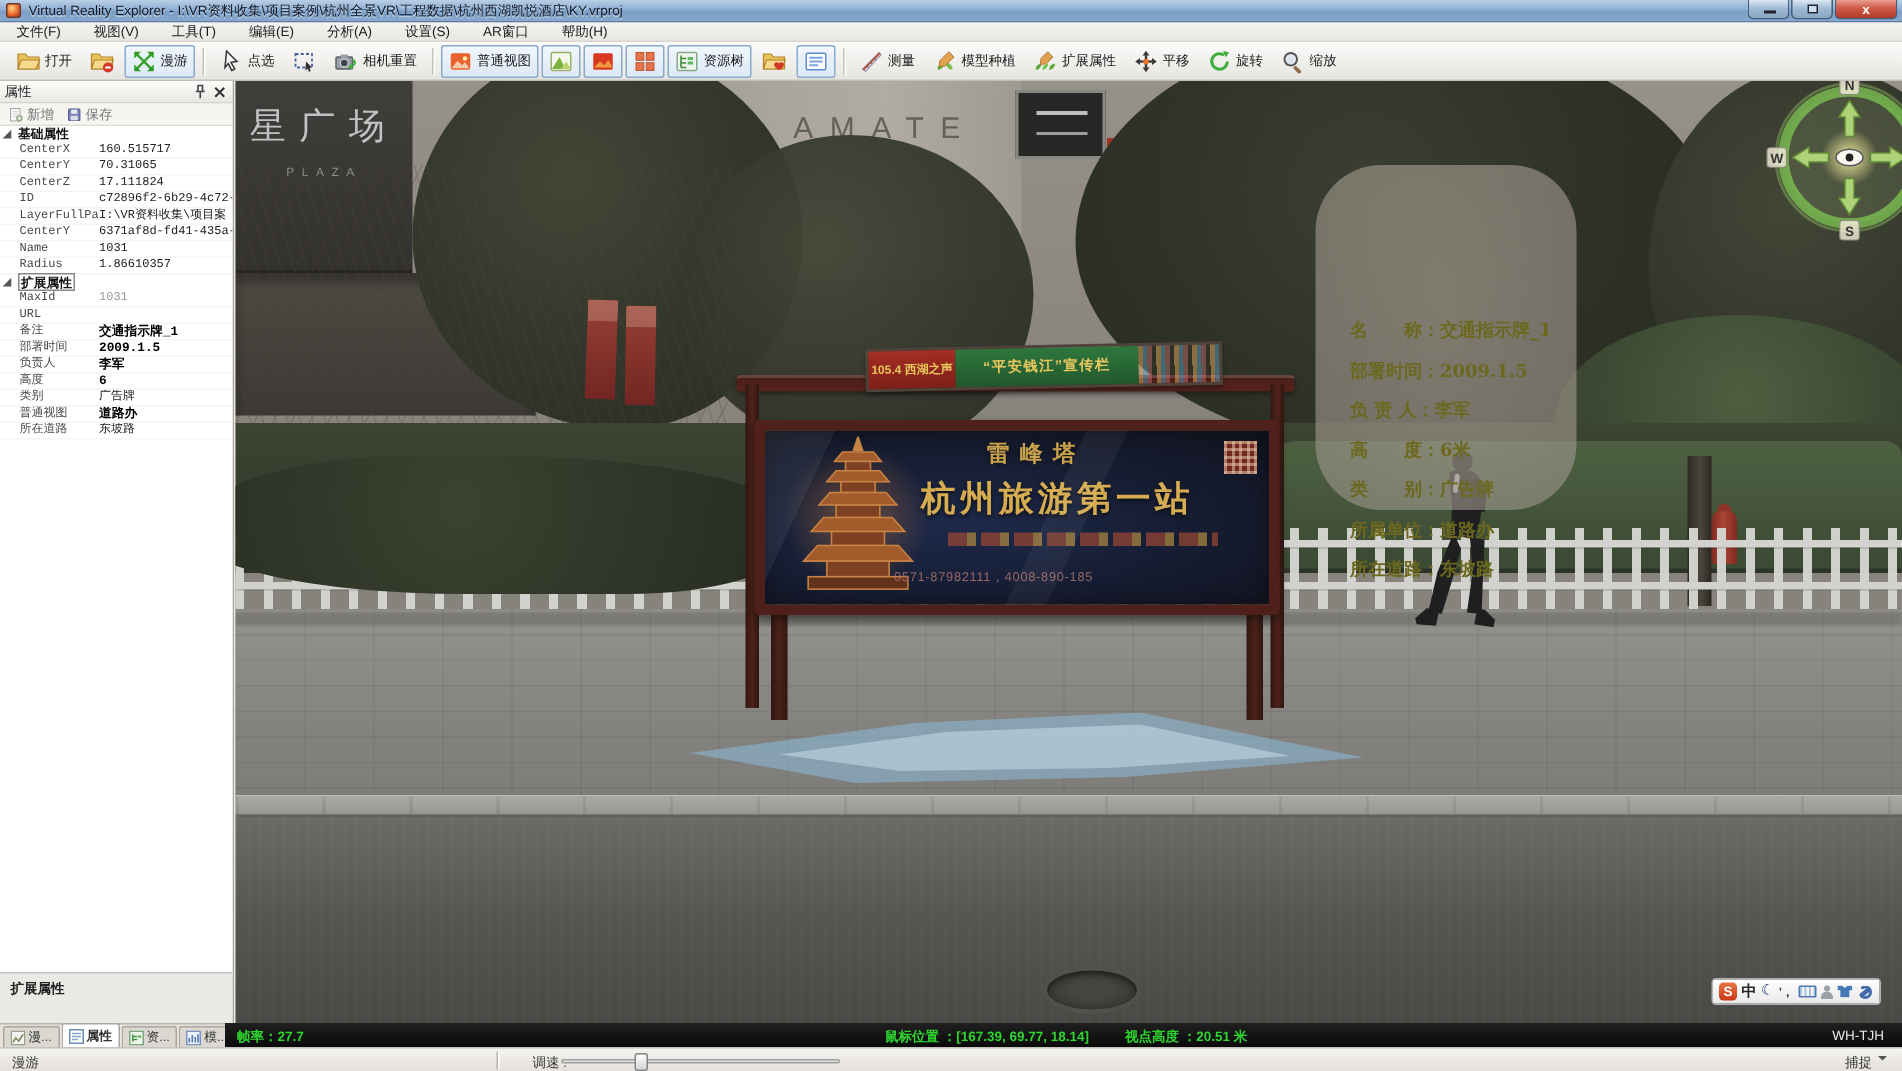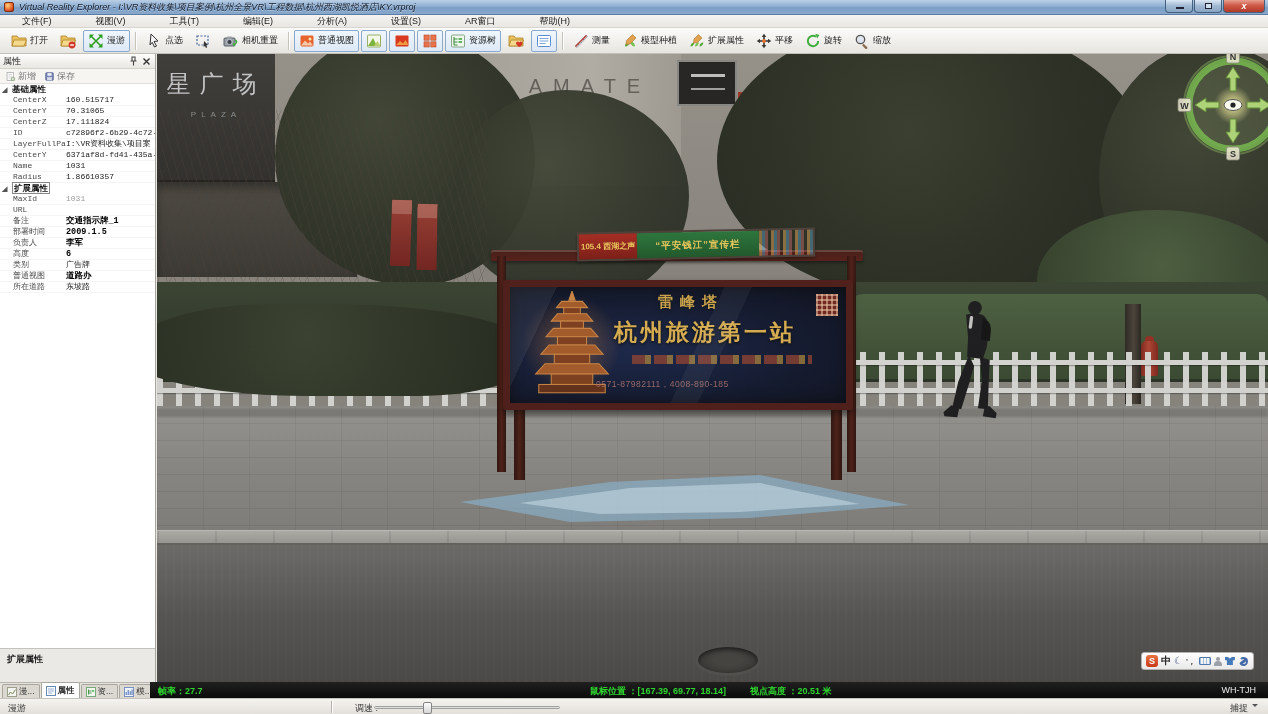--- a/index.html
+++ b/index.html
@@ -2,37 +2,37 @@
 <html><head>
 <meta charset="utf-8">
 <style>
   * { margin:0; padding:0; box-sizing:border-box; }
   html,body { width:1268px; height:714px; overflow:hidden; }
   body { position:relative; font-family:"Liberation Sans",sans-serif; background:#e8e6e1; font-size:9px; color:#222; }
 
   
   .titlebar { position:absolute; left:0; top:0; width:1268px; height:15px;
     background:linear-gradient(#b9cfe6,#8fafd2 45%,#7b9ec6 55%,#88a8cc); border-bottom:1px solid #5c7ca2;
-    display:flex; align-items:center;font-style:italic; }
+    display:flex; align-items:center; }
   .app-icon { width:10px; height:10px; margin:0 5px 0 4px; border-radius:2px;
     background:radial-gradient(circle at 35% 30%,#ffd27a,#e8622e 60%,#9c2a10); border:1px solid #7a3010; }
   .title-text { font-size:9px; color:#101826; text-shadow:0 1px 0 rgba(255,255,255,.45); white-space:nowrap; }
   .win-controls { position:absolute; right:3px; top:0; display:flex; }
   .win-btn { width:28px; height:13px; border:1px solid #44607e; border-top:none; border-radius:0 0 4px 4px;
     background:linear-gradient(#dce8f4,#9fb8d2 50%,#8aa6c4); margin-left:1px; position:relative; }
   .win-btn.close { background:linear-gradient(#e8a090,#cf5a46 45%,#b03a28); width:42px; }
   .glyph-min { position:absolute; left:10px; bottom:3px; width:8px; height:2px; background:#223; }
   .glyph-restore { position:absolute; left:10px; top:3px; width:7px; height:6px; border:1px solid #223; background:#cfe0ef; }
   .glyph-close { position:absolute; left:0; top:0; width:100%; height:100%; color:#fff; font-size:9px; font-weight:bold;
     text-align:center; line-height:12px; }
 
   
   .menubar { position:absolute; left:0; top:15px; width:1268px; height:13px;
     background:linear-gradient(#f4f3f1,#e9e7e3); border-bottom:1px solid #d8d5cf; display:flex; align-items:center; }
-  .menu-item { padding:0 22px; font-size:9px; color:#1a1a1a; cursor:default; }
+  .menu-item { padding:0 11px; font-size:9px; color:#1a1a1a; cursor:default; }
 
   
   .toolbar { position:absolute; left:0; top:28px; width:1268px; height:26px;
     background:linear-gradient(#fbfbfa,#e7e5e0); border-bottom:1px solid #c2bfb8;
     display:flex; align-items:center; padding-left:5px; }
   .tb-btn { display:flex; align-items:center; gap:3px; height:22px; padding:0 4px; margin:0 1px;
     border:1px solid transparent; border-radius:2px; background:transparent; font-size:9px; color:#1a1a1a;
     font-family:inherit; }
   .tb-btn.pressed { border-color:#8aaacd; background:linear-gradient(#f0f6fc,#dde9f6); }
   .tb-sep { width:1px; height:18px; background:#c6c3bb; box-shadow:1px 0 0 #fff; margin:0 4px; }
@@ -669,20 +669,31 @@
         <path d="M42 59l2 24-4 28 10 1 1-28 1-22z"></path>
         <path d="M13 108l-8 7 1 4 13 1 2-9z"></path>
         <path d="M47 109l-2 10 13 2 1-5-7-7z"></path>
       </g>
       <rect x="32" y="17" width="3.4" height="13" rx="1.6" fill="#cfcfcf" transform="rotate(7 32 17)"></rect>
     </svg>
   </div>
 
   <div class="abs photo-tint"></div>
 
+  <div class="abs tooltip">
+    <div class="tt-lines">
+        <div>名　　称：交通指示牌_1</div>
+        <div>部署时间：2009.1.5</div>
+        <div>负 责 人：李军</div>
+        <div>高　　度：6米</div>
+        <div>类　　别：广告牌</div>
+        <div>所属单位：道路办</div>
+        <div>所在道路：东坡路</div>
+      </div>
+  </div>
 
   <div class="abs compass">
     <svg viewBox="0 0 120 120">
       <defs>
         <radialGradient id="glow">
             <stop offset="0%" stop-color="rgba(250,242,150,.95)"></stop>
             <stop offset="100%" stop-color="rgba(250,242,150,0)"></stop>
           </radialGradient>
       </defs>
       <circle cx="60" cy="60" r="44" fill="rgba(210,235,160,.12)" stroke="rgba(118,195,70,.8)" stroke-width="7"></circle>

